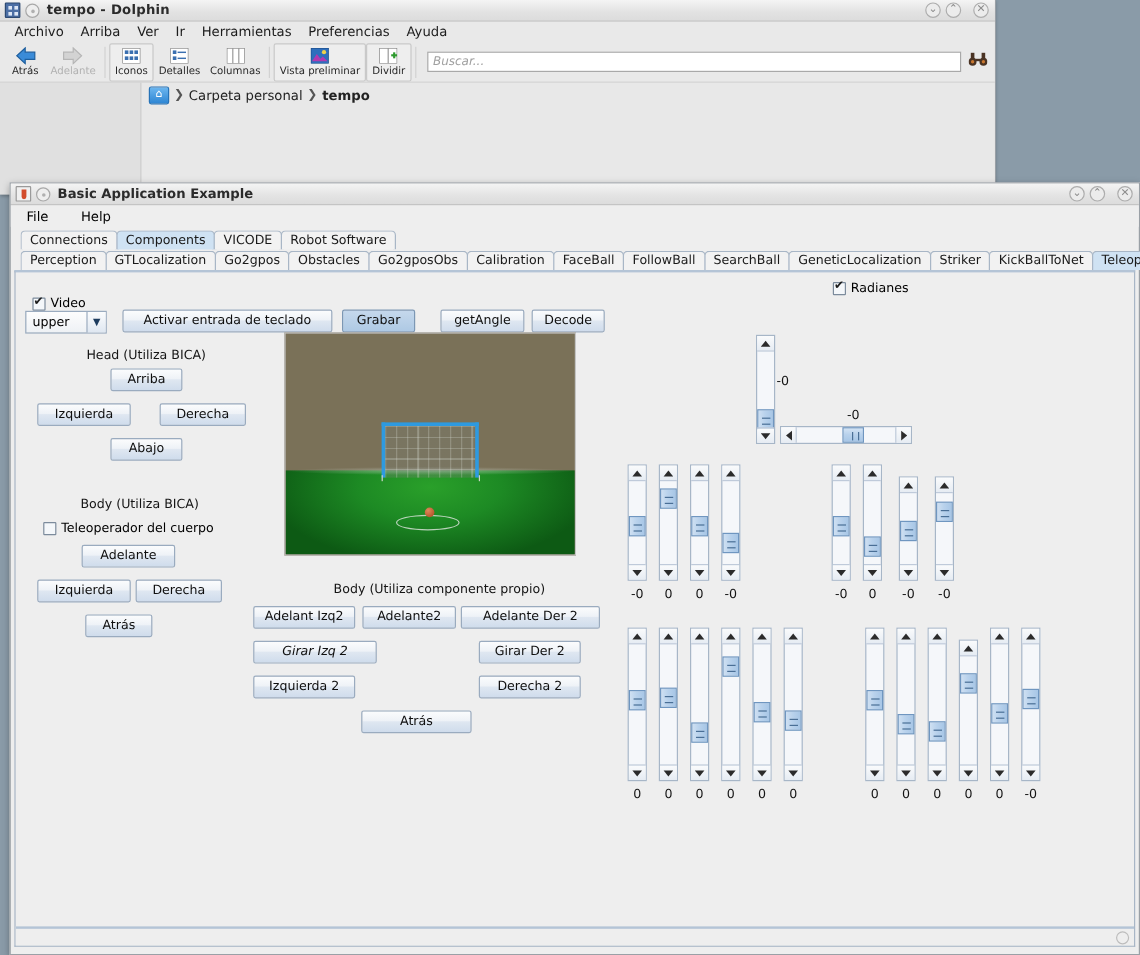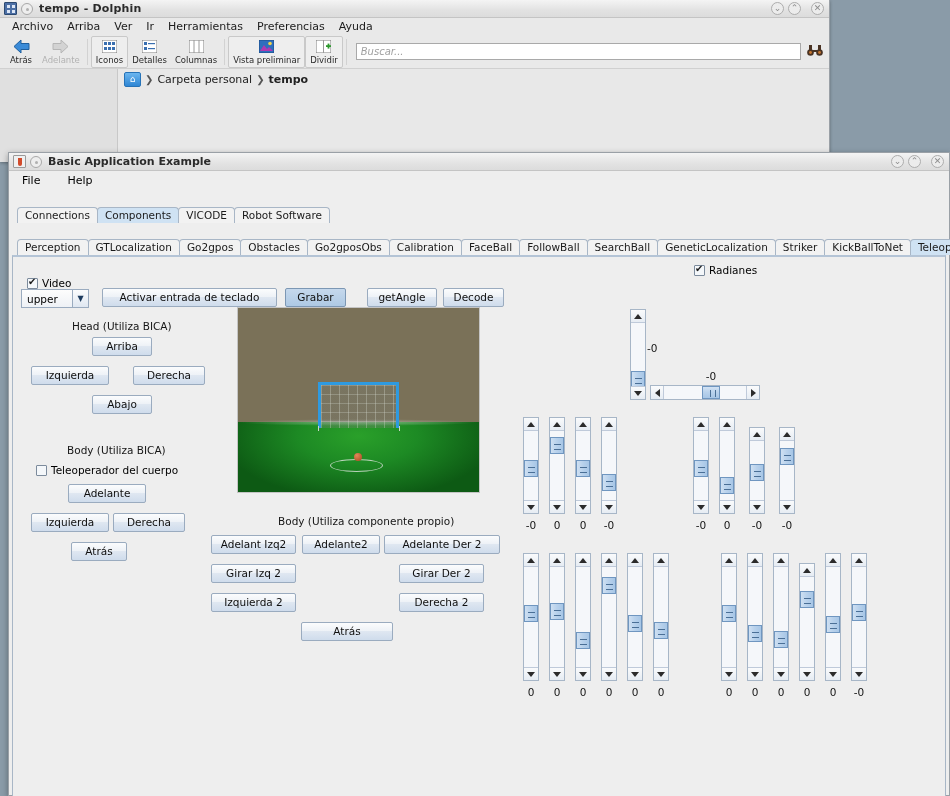--- a/index.html
+++ b/index.html
@@ -155,21 +155,21 @@
     background:#d24b2b; border-radius: 0 0 2px 2px;
   }
   .sw-title-text { font-size: 11px; font-weight: bold; color: #2b2b2b; }
 
   .sw-menubar { height: 18px; display: flex; align-items: center; padding-left: 7px; gap: 15px; background:#eeeeee;}
   .sw-menu-item { font-size: 11px; padding: 1px 6px; }
 
   .sw-content { padding: 2px 3px 0 3px; height: calc(100% - 18px - 18px); }
 
   
-  .tabrow { display: flex; align-items: flex-end; padding-left: 5px; height: 17px; position: relative; margin-top: 15px; }
+  .tabrow { display: flex; align-items: flex-end; padding-left: 5px; height: 17px; position: relative; }
   .tabrow.second { padding-left: 5px; }
   .tab {
     height: 16px; padding: 0 7px;
     font-size: 10.5px; line-height: 15px;
     background: #f2f2f2;
     border: 1px solid #a8b6c6;
     border-bottom: none;
     border-radius: 4px 4px 0 0;
     margin-right: -1px;
     color: #1a1a1a;
@@ -545,21 +545,21 @@
           <div class="vf-post-l"></div>
           <div class="vf-post-r"></div>
           <div class="vf-circle"></div>
           <div class="vf-ball"></div>
         </div>
 
         <div class="sw-label" style="left:265px; top:258px;">Body (Utiliza componente propio)</div>
         <div class="sw-btn" style="left:198px; top:278px; width:85px;">Adelant Izq2</div>
         <div class="sw-btn" style="left:289px; top:278px; width:78px;">Adelante2</div>
         <div class="sw-btn" style="left:371px; top:278px; width:116px;">Adelante Der 2</div>
-        <div class="sw-btn" style="left:198px; top:307px; width:85px;">Girar Izq 2</div>
+        <div class="sw-btn" style="left:198px; top:307px; width:103px;font-style:italic;">Girar Izq 2</div>
         <div class="sw-btn" style="left:386px; top:307px; width:85px;">Girar Der 2</div>
         <div class="sw-btn" style="left:198px; top:336px; width:85px;">Izquierda 2</div>
         <div class="sw-btn" style="left:386px; top:336px; width:85px;">Derecha 2</div>
         <div class="sw-btn" style="left:288px; top:365px; width:92px;">Atrás</div>
 
         <div class="vsb" style="left:617px; top:52px; height:91px;">
           <div class="arrow-up">
               <div class="tri-up"></div>
             </div>
           <div class="thumb" style="top:61px;"></div>

